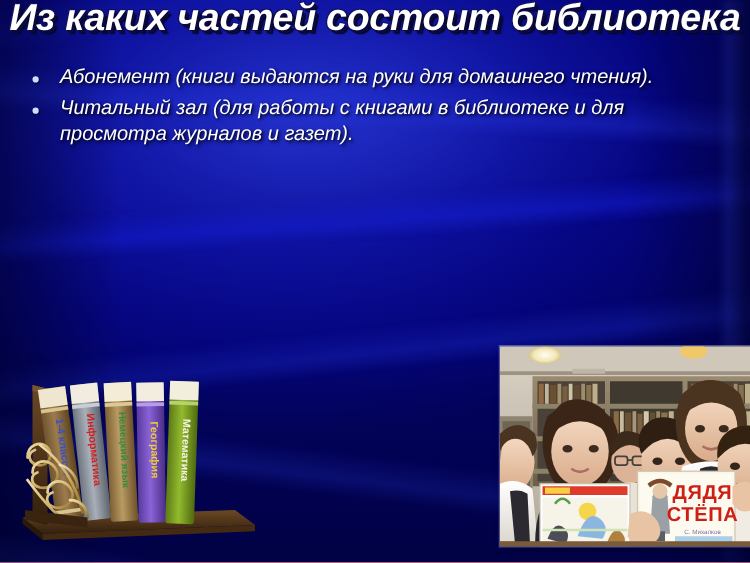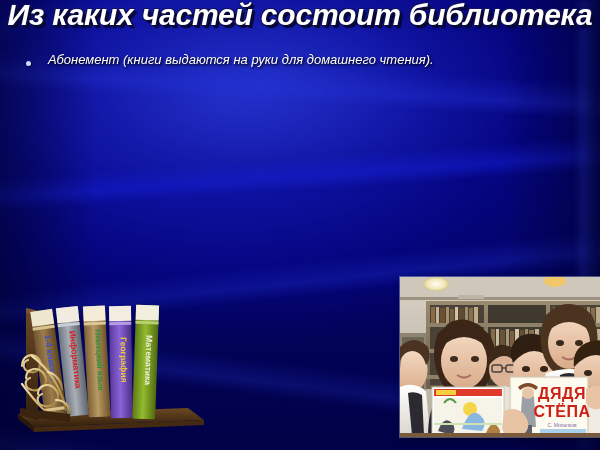--- a/index.html
+++ b/index.html
@@ -113,21 +113,21 @@
     display: inline-block;
     width: 5px; height: 5px;
     border-radius: 50%;
     background: #cddcff;
     box-shadow: 1px 1px 1px rgba(0,0,0,0.55);
   }
   .bullet-text {
     flex: 1 1 auto;
     color: #ffffff;
     font-style: italic;
-    font-size: 13px;
+    font-size: 16px;
     line-height: 1.30;
     text-shadow: 1px 1px 2px rgba(0,0,10,0.85), 2px 2px 3px rgba(0,0,20,0.5);
   }
 
   
   #bookshelf {
     position: absolute;
     left: 12px;
     top: 296px;
     width: 200px;
@@ -162,20 +162,24 @@
 
   <div id="title">Из каких частей состоит библиотека</div>
 
   <div id="bullets">
 
     <div class="bullet">
       <span class="bullet-dot"></span>
       <span class="bullet-text">Абонемент (книги выдаются на руки для домашнего чтения).</span>
     </div>
 
+    <div class="bullet">
+      <span class="bullet-dot"></span>
+      <span class="bullet-text">Читальный зал (для работы с книгами в библиотеке и для просмотра журналов и газет).</span>
+    </div>
 
 
   </div>
 
   <div id="bookshelf">
     <svg width="200" height="142" viewBox="0 0 200 142" xmlns="http://www.w3.org/2000/svg">
       <defs>
         <linearGradient id="woodg" x1="0" y1="0" x2="0" y2="1">
           <stop offset="0%" stop-color="#6b4824"></stop>
           <stop offset="100%" stop-color="#33200d"></stop>

